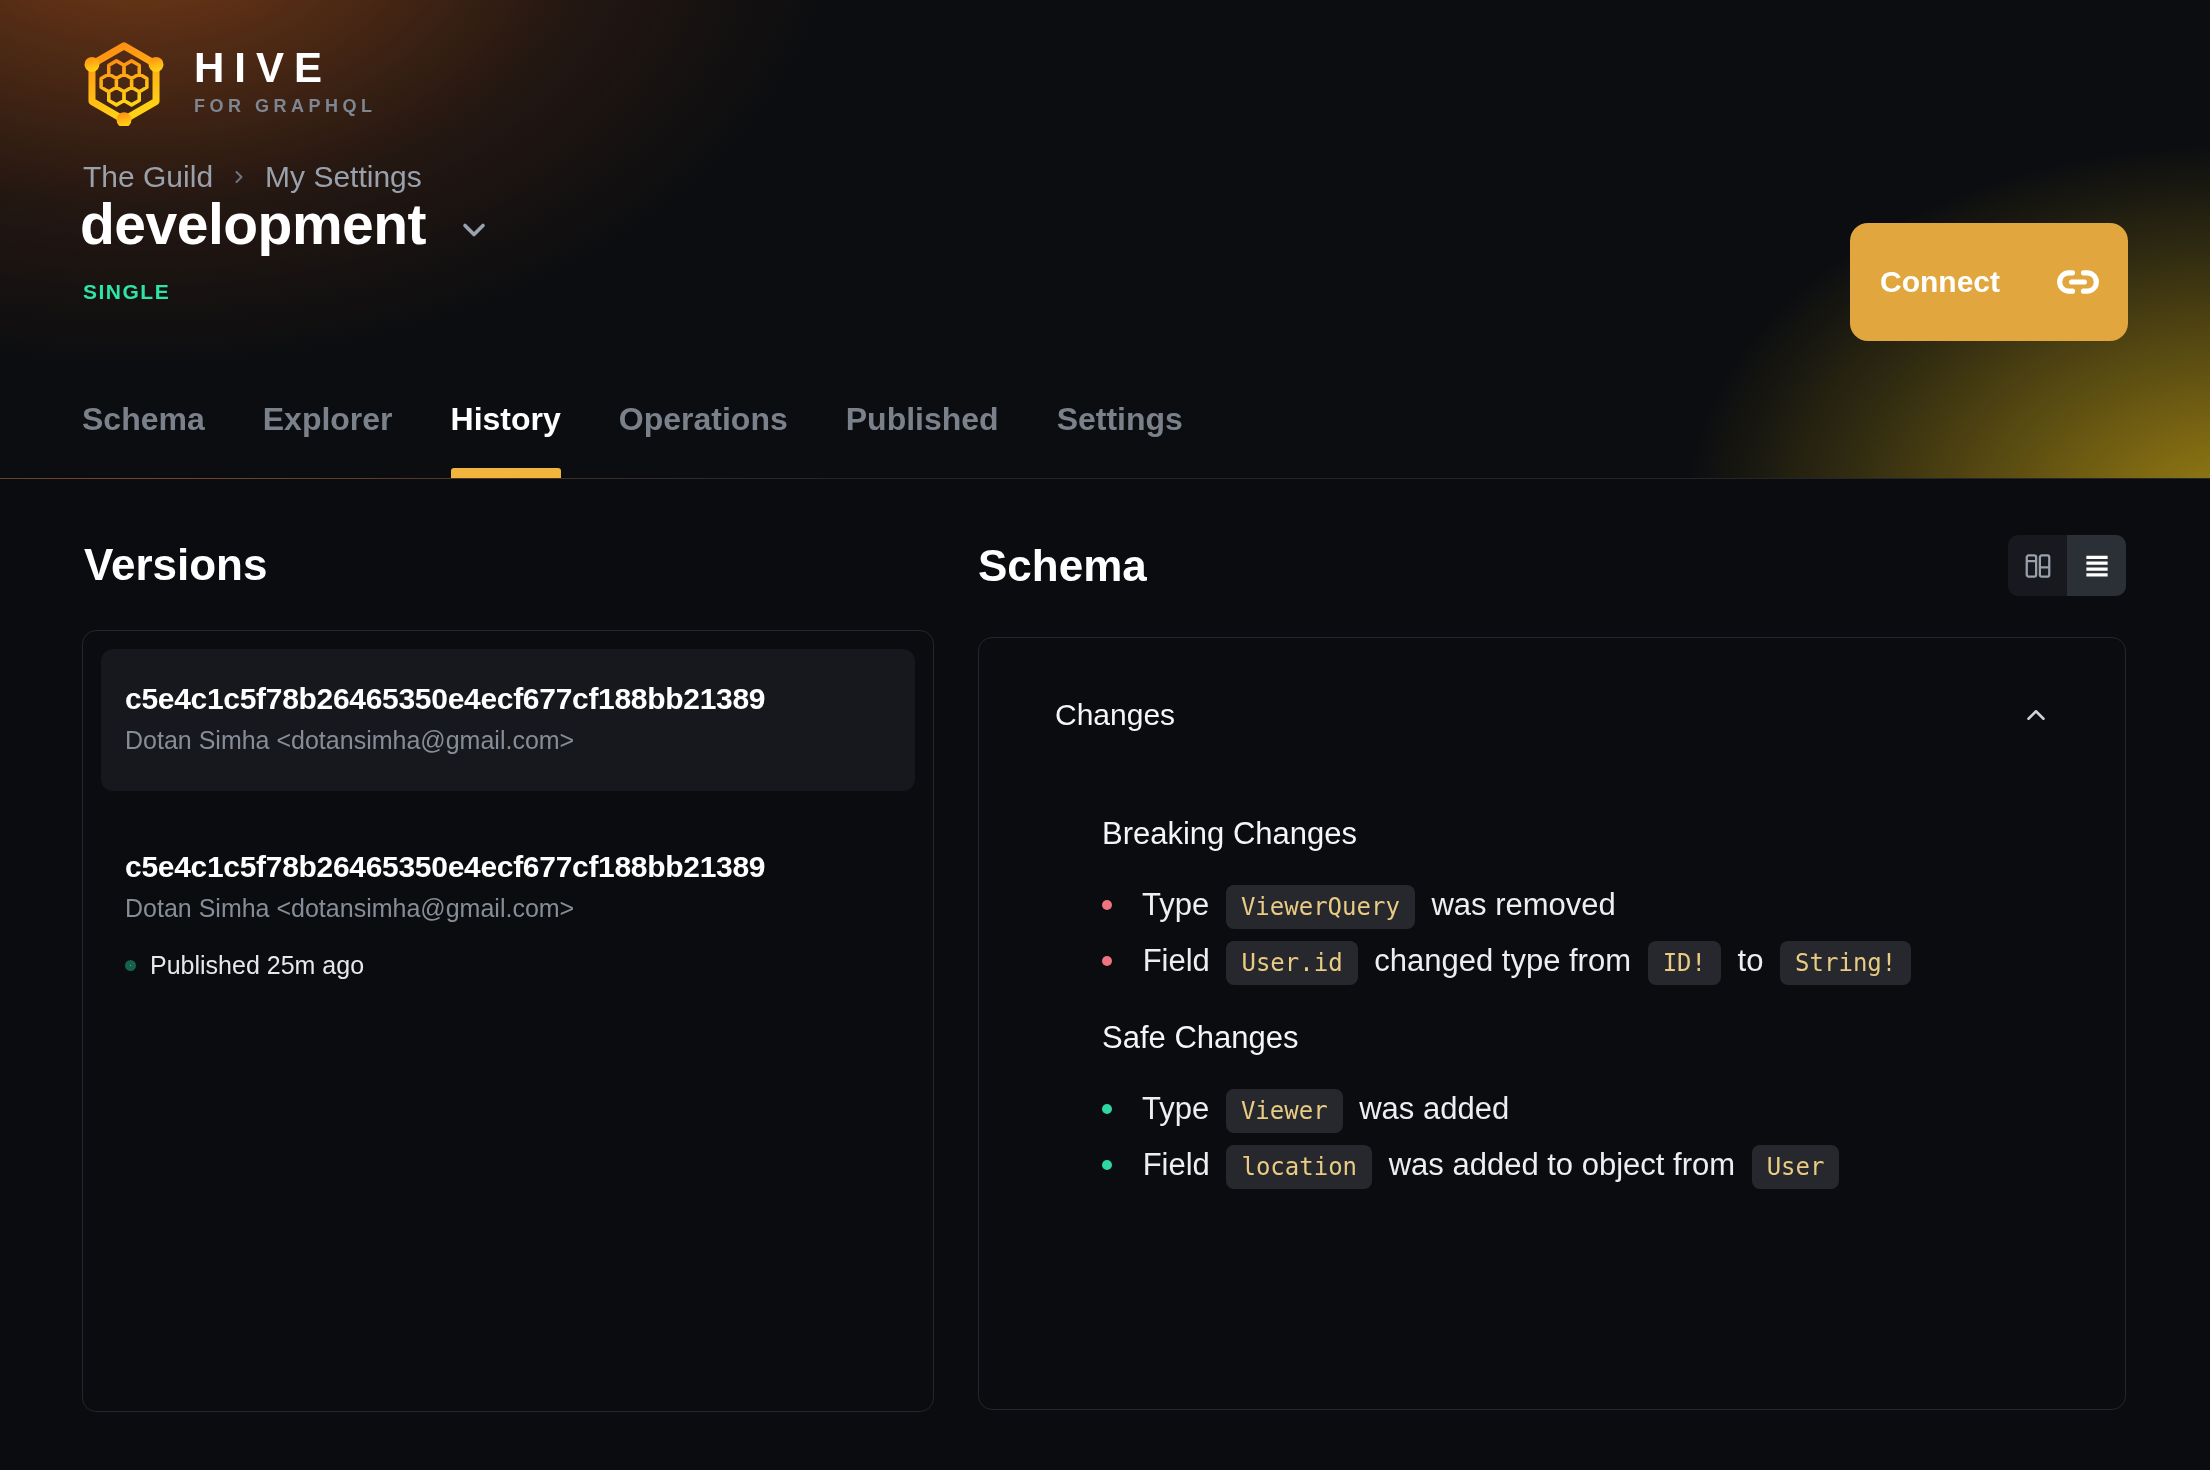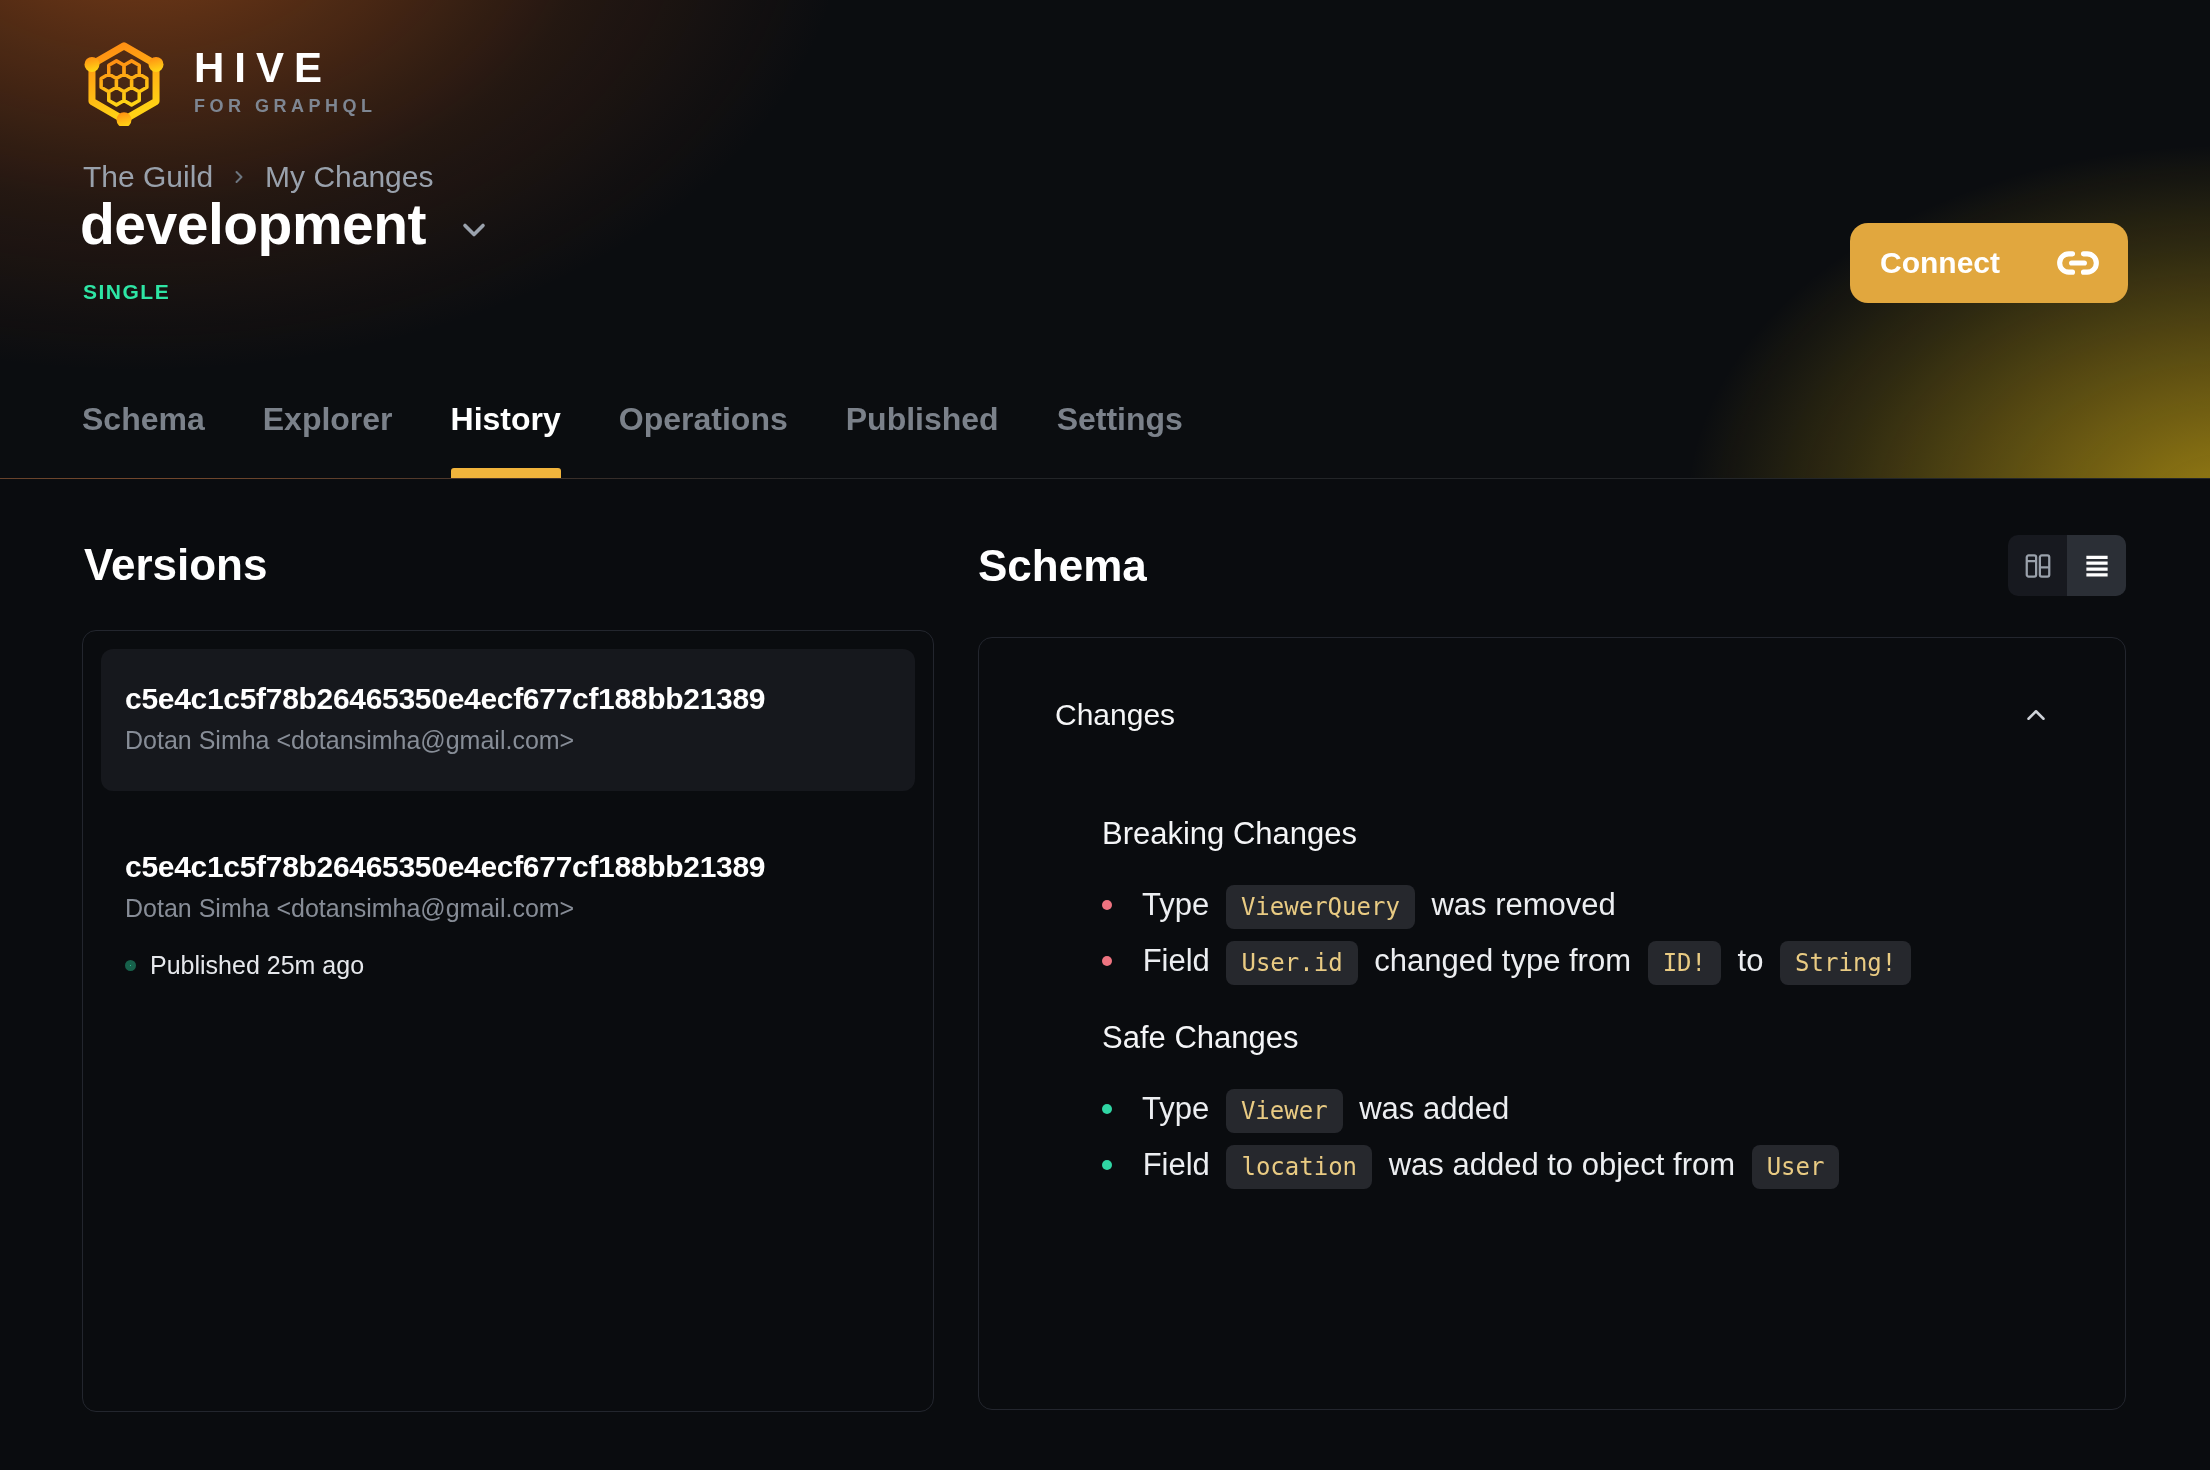--- a/index.html
+++ b/index.html
@@ -30,21 +30,21 @@
   .breadcrumb a { color: #99a1ac; text-decoration: none; }
   .crumb-sep { width: 20px; height: 20px; color: #6d7680; }
 
   .title-row { position: absolute; left: 80px; top: 192px; display: flex; align-items: center; }
   .page-title { font-size: 57px; font-weight: 700; letter-spacing: -0.5px; line-height: 1.15; }
   .title-caret { width: 36px; height: 36px; color: #9aa2ad; margin-left: 30px; margin-top: 10px; cursor: pointer; }
 
   .single-badge { position: absolute; left: 83px; top: 280px; font-size: 21px; font-weight: 700;
     letter-spacing: 1.5px; color: #2ee5a4; }
 
-  .connect-btn { position: absolute; right: 82px; top: 223px; width: 278px; height: 80px;
+  .connect-btn { position: absolute; right: 82px; top: 223px; width: 278px; height: 118px;
     background: #e1a73e; border: none; border-radius: 18px; cursor: pointer;
     display: flex; align-items: center; justify-content: space-between; padding: 0 28px 0 30px; }
   .connect-label { font-size: 30px; font-weight: 700; color: #fff; font-family: "Liberation Sans", sans-serif; }
   .link-icon { width: 44px; height: 44px; color: #fff; }
 
   .tabs { position: absolute; left: 82px; bottom: 0; display: flex; gap: 58px; }
   .tab { position: relative; font-size: 32px; font-weight: 700; color: #7b818a;
     padding-bottom: 40px; cursor: pointer; text-decoration: none; }
   .tab.active { color: #fff; }
   .tab.active::after { content: ""; position: absolute; left: 0; right: 0; bottom: 0; height: 10px;
@@ -126,21 +126,21 @@
       <div class="brand-name">HIVE</div>
       <div class="brand-tagline">FOR GRAPHQL</div>
     </div>
   </div>
 
   <nav class="breadcrumb">
     <a href="#">The Guild</a>
     <svg class="crumb-sep" viewBox="0 0 24 24">
       <path d="M9 6l6 6-6 6" fill="none" stroke="currentColor" stroke-width="2.4" stroke-linecap="round" stroke-linejoin="round"></path>
     </svg>
-    <a href="#">My Changes</a>
+    <a href="#">My Settings</a>
   </nav>
 
   <div class="title-row">
     <h1 class="page-title">development</h1>
     <svg class="title-caret" viewBox="0 0 24 24">
       <path d="M6 9l6 6 6-6" fill="none" stroke="currentColor" stroke-width="2.4" stroke-linecap="round" stroke-linejoin="round"></path>
     </svg>
   </div>
 
   <div class="single-badge">SINGLE</div>

